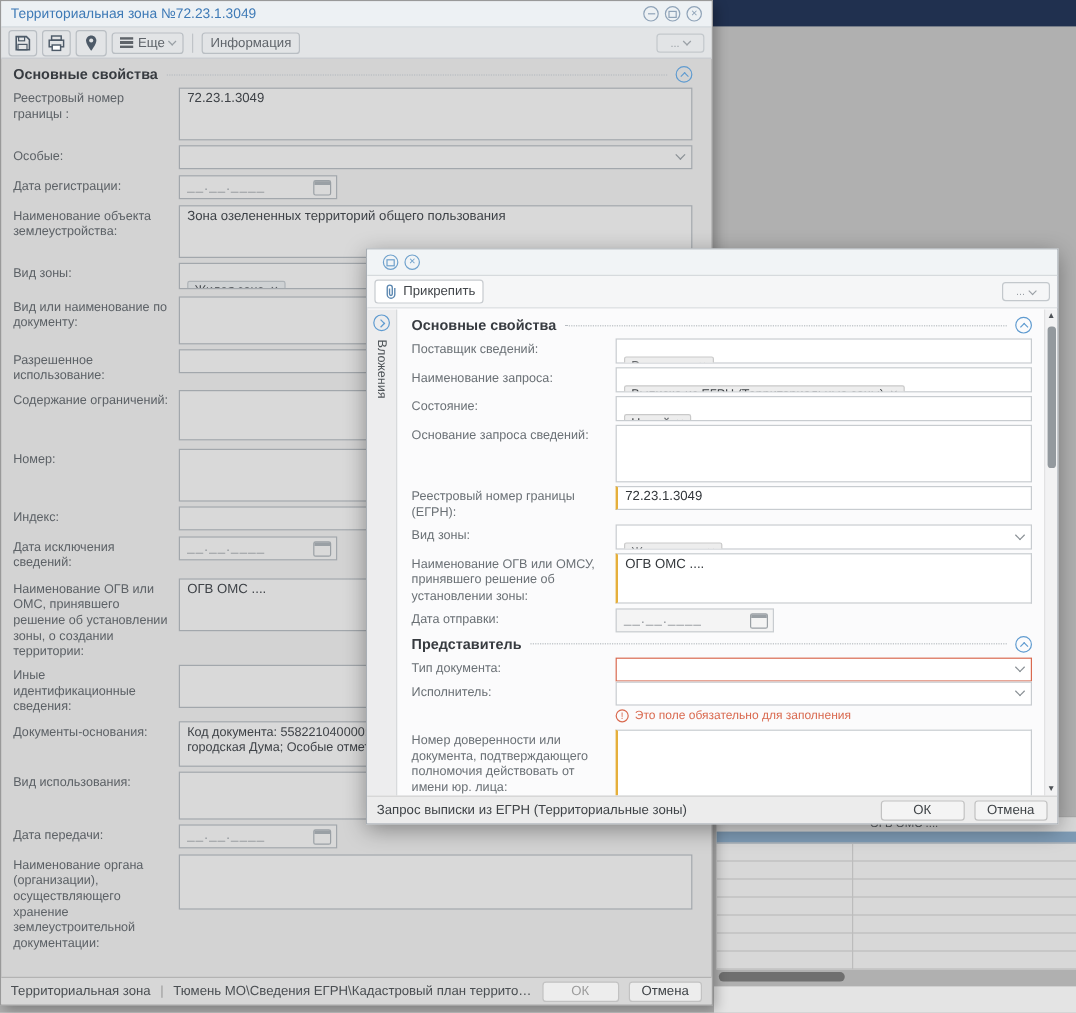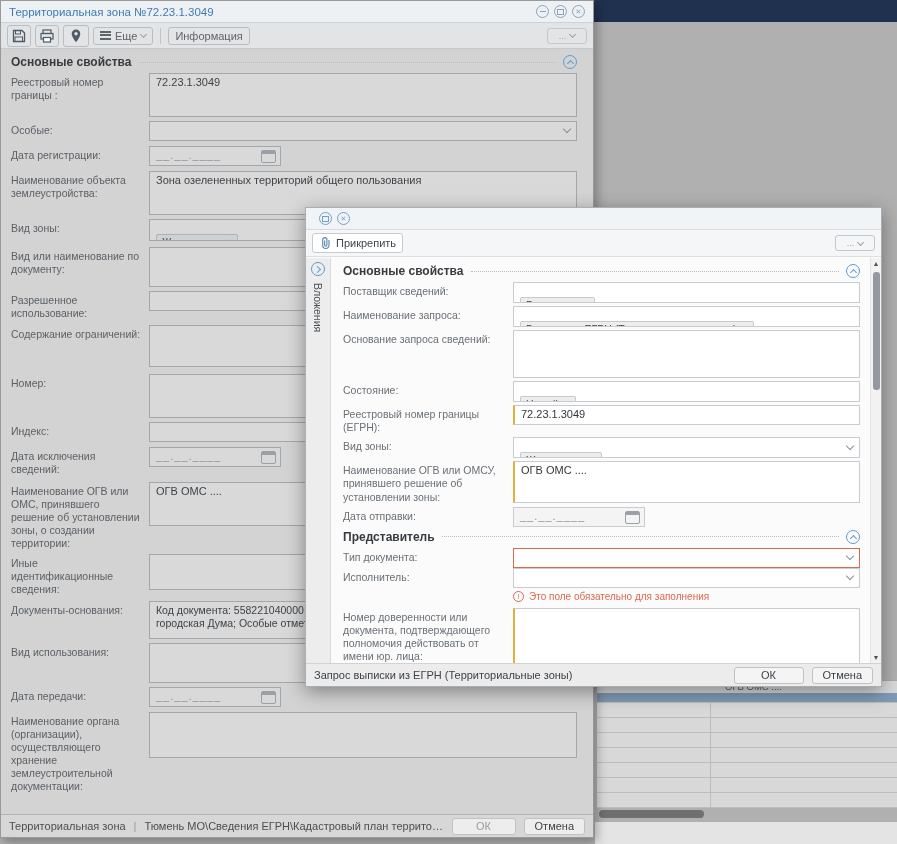--- a/index.html
+++ b/index.html
@@ -299,31 +299,31 @@
         <div class="row">
           <div class="lbl">Наименование запроса:</div>
           <div class="ctl" style="height:21px;padding:1px 4px">
             <span class="chip">
                 <span>Выписка из ЕГРН (Территориальные зоны)</span>
                 <span class="x"></span>
               </span>
           </div>
         </div>
         <div class="row">
-          <div class="lbl">Основание запроса сведений:</div>
-          <div class="ctl" style="height:48px"></div>
-        </div>
-        <div class="row">
           <div class="lbl">Состояние:</div>
           <div class="ctl" style="height:21px;padding:1px 4px">
             <span class="chip">
                 <span>Новый</span>
                 <span class="x"></span>
               </span>
           </div>
+        </div>
+        <div class="row">
+          <div class="lbl">Основание запроса сведений:</div>
+          <div class="ctl" style="height:48px"></div>
         </div>
         <div class="row">
           <div class="lbl">Реестровый номер границы (ЕГРН):</div>
           <div class="ctl req" style="height:20px">72.23.1.3049</div>
         </div>
         <div class="row">
           <div class="lbl">Вид зоны:</div>
           <div class="ctl" style="height:21px;padding:1px 4px">
             <span class="chip">
                 <span>Жилая зона</span>

